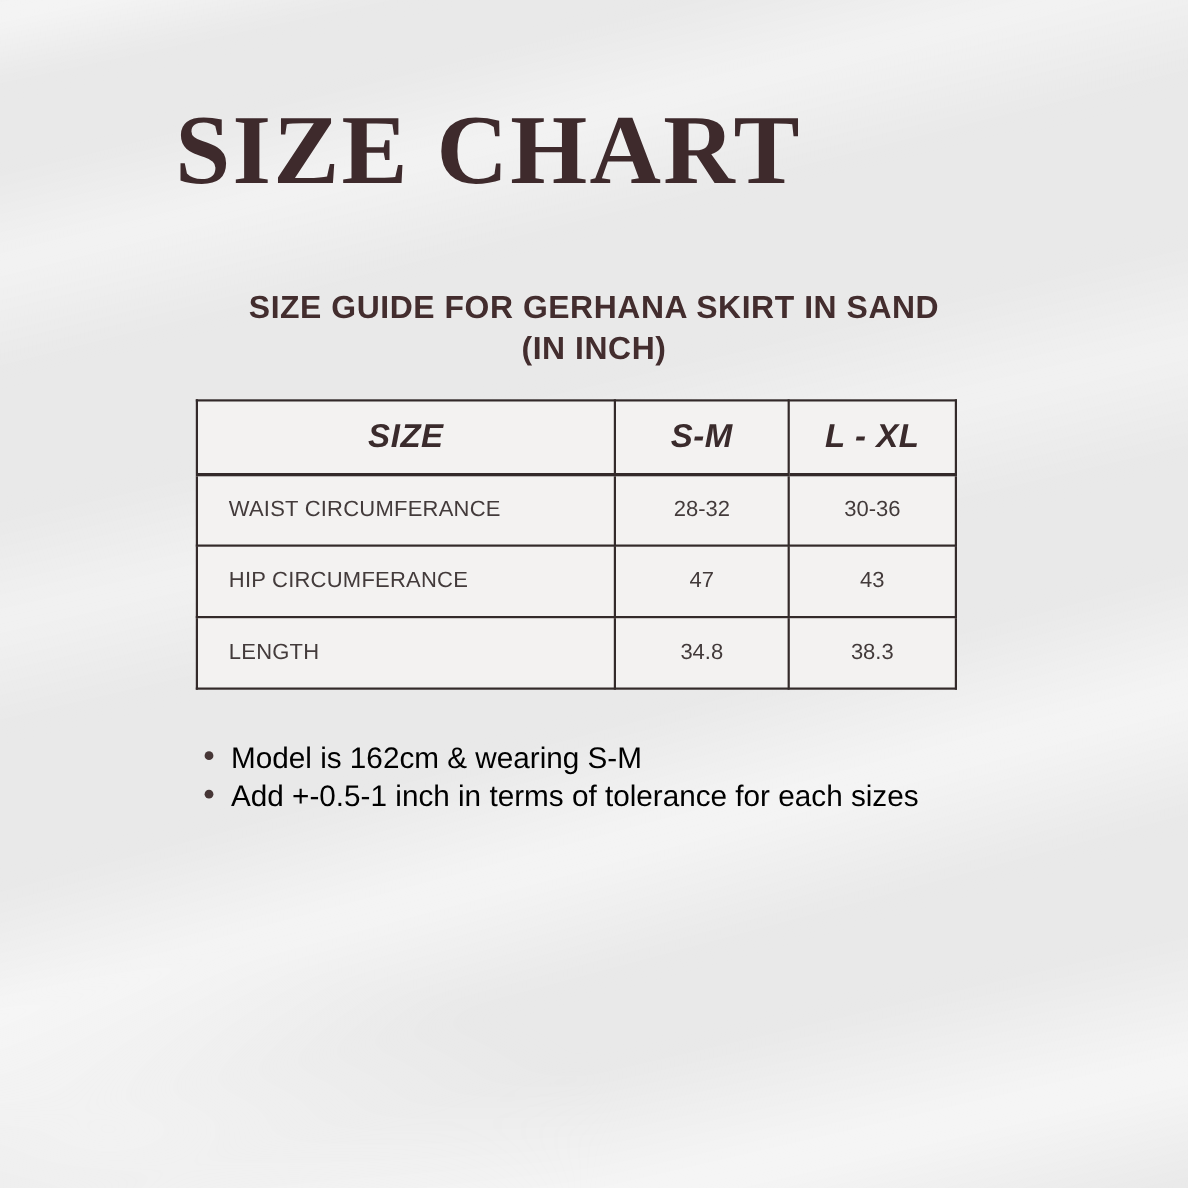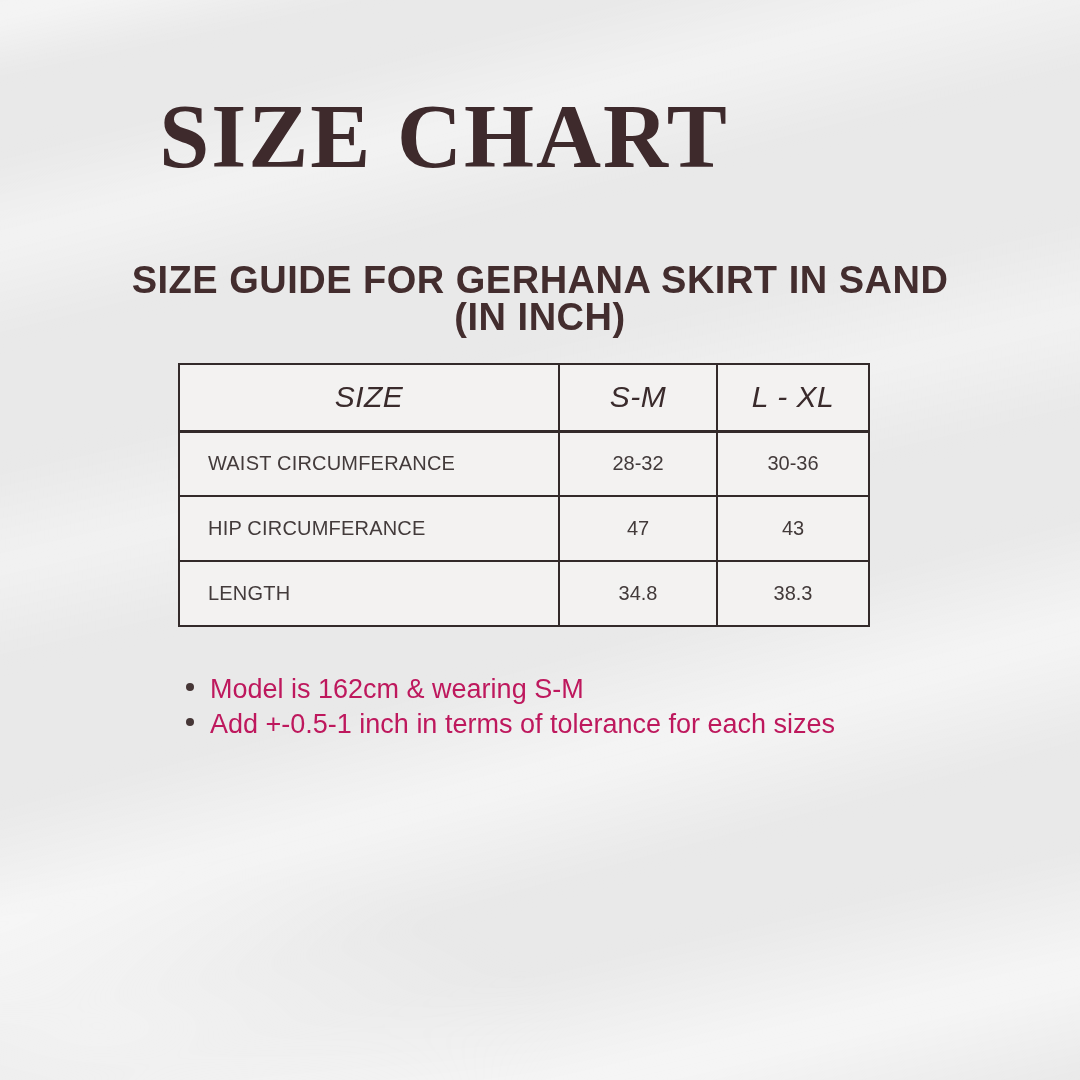--- a/index.html
+++ b/index.html
@@ -31,21 +31,21 @@
     font-family:"Liberation Serif", serif;
     font-size:90px; line-height:98px;
     font-weight:600;
     letter-spacing:2px;
     color:#3e2a2c;
   }
 
   .subtitle{
     position:absolute; top:262px; left:0; width:1080px;
     text-align:center;
-    font-size:38px; line-height:37px;
+    font-size:29px; line-height:37px;
     font-weight:bold;
     letter-spacing:0.5px;
     color:#432d2e;
   }
   .subtitle span{ display:block; }
 
   table.size-table{
     position:absolute; top:363px; left:178px;
     width:690px;
     border-collapse:collapse;
@@ -53,21 +53,21 @@
   }
   .size-table th, .size-table td{
     border:2px solid #332a2a;
     background:#f3f2f1;
     vertical-align:middle;
   }
   .size-table th{
     height:67px;
     font-size:30px;
     font-style:italic;
-    font-weight:normal;
+    font-weight:bold;
     color:#3a2b2c;
     text-align:center;
     letter-spacing:0.5px;
     margin-left:20px;
   }
   .size-table thead th{ border-bottom-width:3px; }
   .size-table td{
     height:65px;
     font-size:20px;
     color:#423a3a;
@@ -81,21 +81,21 @@
   }
   .col-size{ width:380px; } .col-sm{ width:158px; } .col-lxl{ width:152px; }
 
   ul.notes{
     position:absolute; top:672px; left:186px; width:740px;
     list-style:none;
   }
   ul.notes li{
     display:flex; align-items:baseline;
     font-size:27px; line-height:35px;
-    color:#be185d;
+    color:#000000;
   }
   .dot{
     flex:0 0 auto;
     width:8px; height:8px; border-radius:50%;
     background:#463636;
     margin-right:16px;
     position:relative; top:-7px;
   }
 </style>
 </head>

